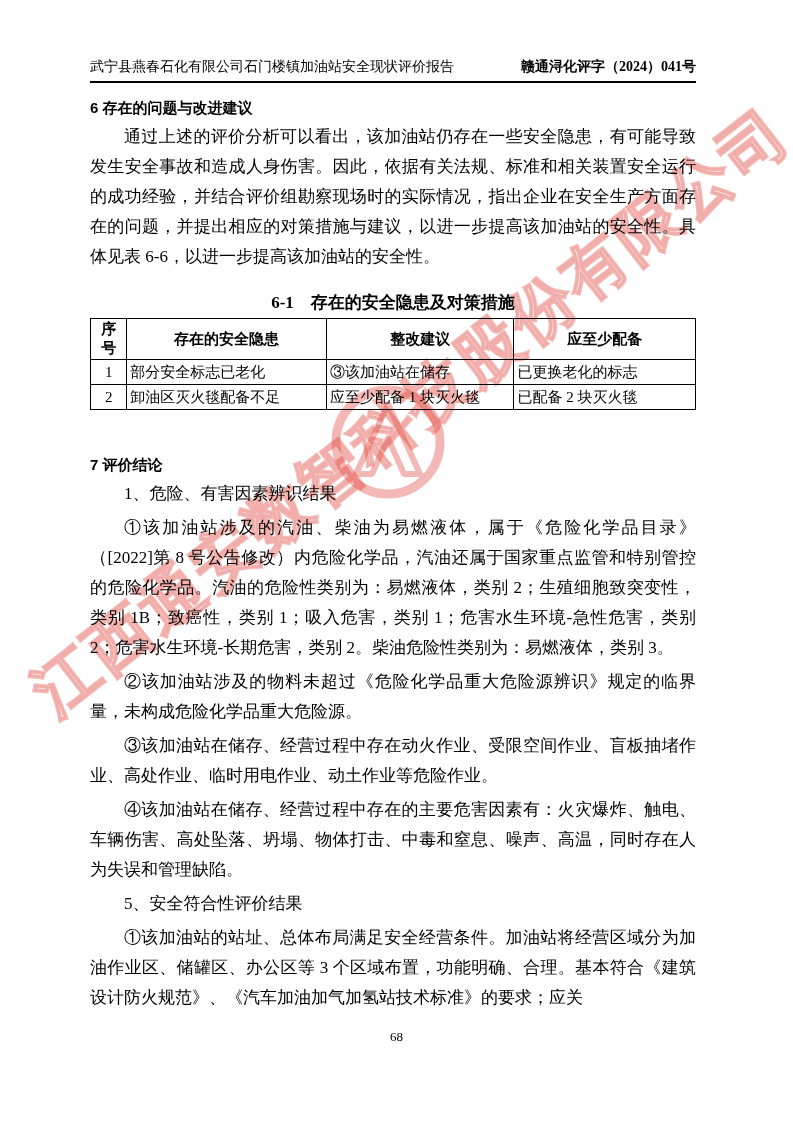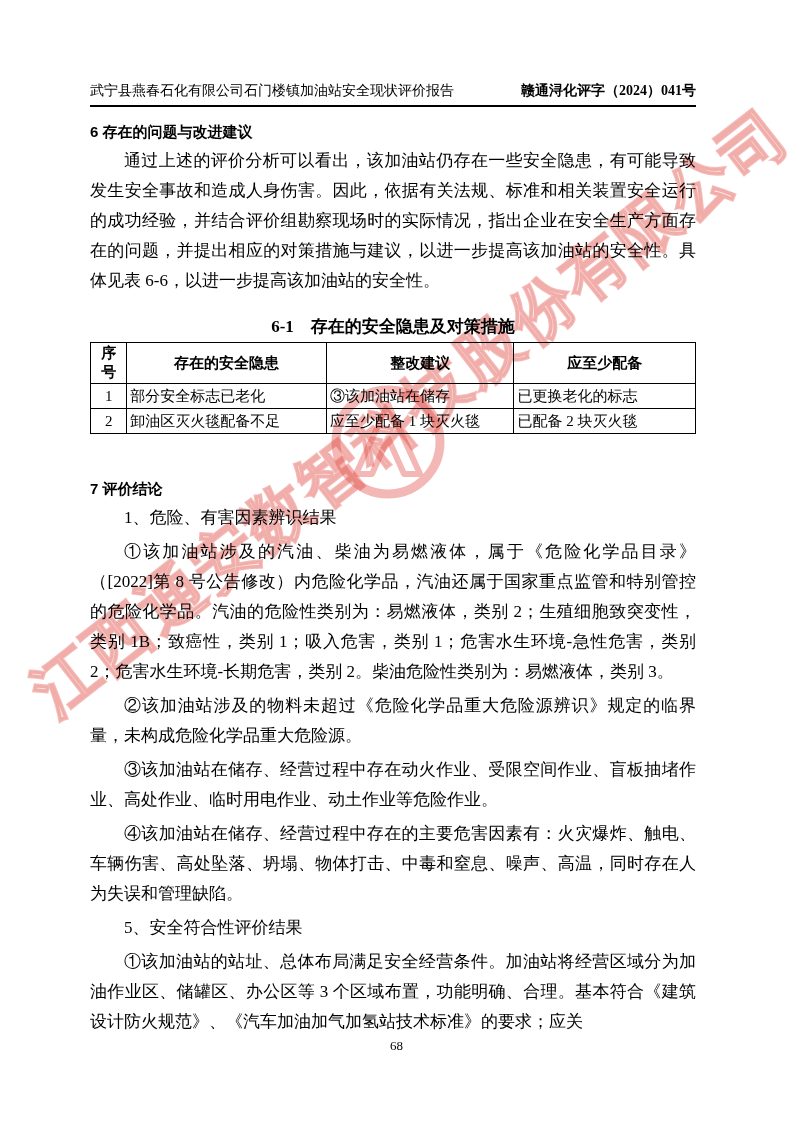--- a/index.html
+++ b/index.html
@@ -18,21 +18,20 @@
     z-index:2;
     padding:58px 97px 0 90px;
   }
   .header-row {
     display:flex;
     justify-content:space-between;
     align-items:flex-end;
     font-size:14px;
     padding-bottom:5px;
     border-bottom:2px solid #000;
-    margin-top:24px;
   }
   .header-right { font-weight:bold;text-align:right; }
   h1.section-title {
     font-size:15px;
     font-weight:bold;
     margin-top:16px;
     font-family:"Liberation Sans", sans-serif;
   }
   p.body-para {
     font-size:17px;
@@ -64,21 +63,21 @@
   table.hazards th { font-weight:bold; text-align:center; }
   table.hazards td.num { text-align:center; }
   .col-num { width:6%; }
   .col-hazard { width:33%; }
   .col-advise { width:31%; }
   .col-status { width:30%; }
   .section7-block { margin-top:46px; }
   .page-number {
     position:absolute;
     left:0; right:0;
-    bottom:68px;
+    bottom:77px;
     text-align:center;
     font-size:13px;
     z-index:2;
   }
   
   .watermark { position:absolute; inset:0; z-index:1; pointer-events:none; }
   .wm-diagonal {
     position:absolute;
     left:68px; top:648px;
     transform-origin:left bottom;

